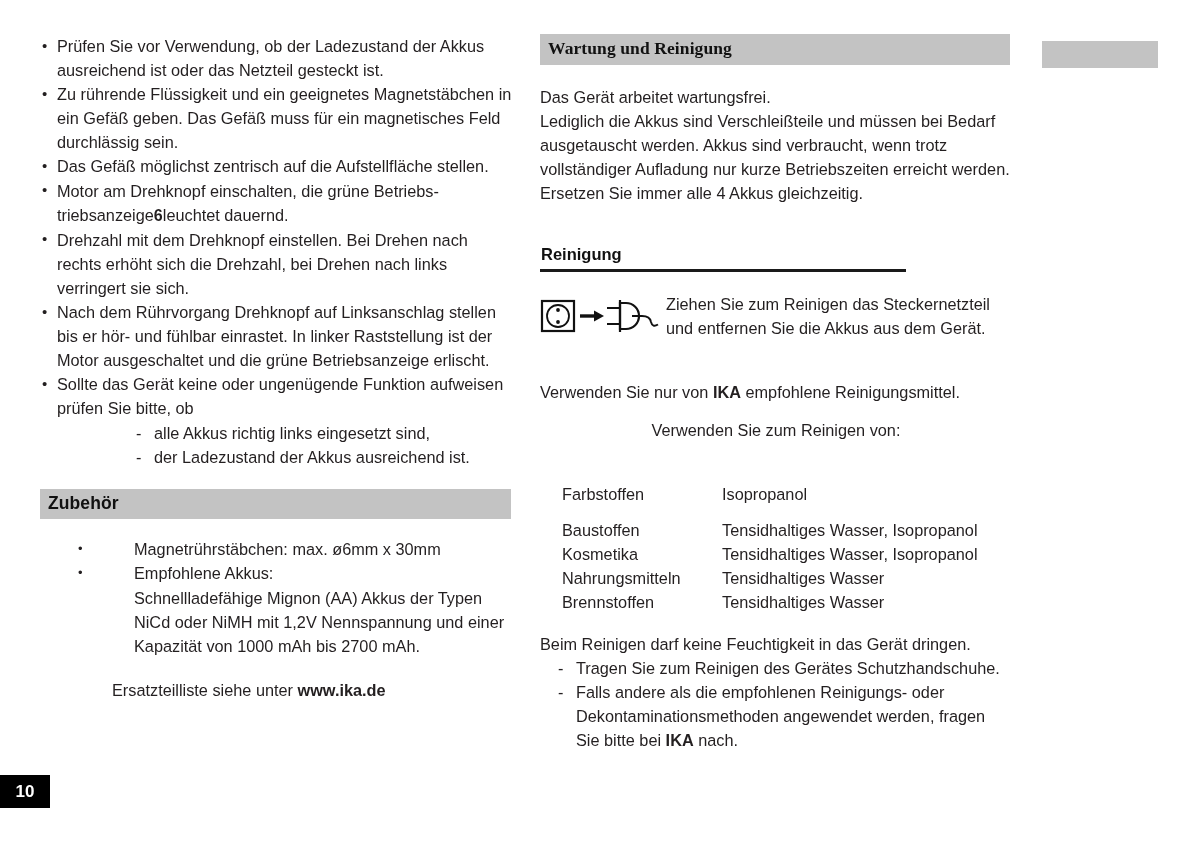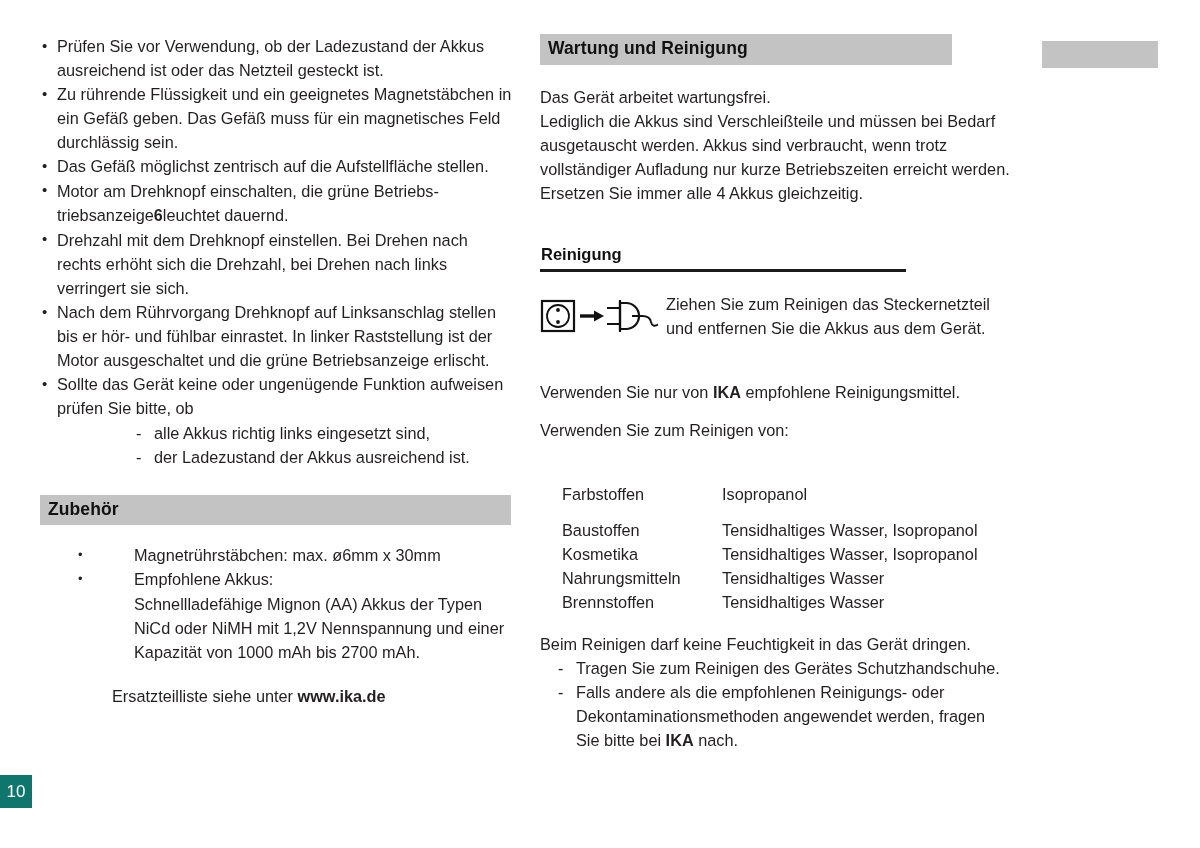--- a/index.html
+++ b/index.html
@@ -40,21 +40,22 @@
     background: #c3c3c3;
     font-size: 17.5px;
     font-weight: bold;
     letter-spacing: 0.1px;
     color: #111;
     padding: 5px 0 6px 8px;
     box-sizing: border-box;
     line-height: 1.12;
   }
   .bar-right {
-    width: 412px;
+    width: 470px;
+    font-family: Liberation Serif, serif;
   }
   .bar-zubehoer {
     width: 471px;
   }
   .bar-blank {
     position: absolute;
     left: 1042px;
     top: 41px;
     width: 116px;
     height: 27px;
@@ -186,39 +187,40 @@
   .subst-table td {
     font-size: 16.3px;
     line-height: 24.1px;
     padding: 0;
     vertical-align: top;
     white-space: nowrap;
   }
   .subst-table td.c1 { width: 140px; padding-right: 20px; }
   .gap-row td { height: 11px; }
 
-  .mt14 { margin-top: 14px; }
+  .mt14 { margin-top: 14px; text-align: center; }
   .mt18 { margin-top: 18px; }
   .mt20 { margin-top: 20px; }
   .mt22 { margin-top: 40px; }
-  .mt26 { margin-top: 26px; }
+  .mt26 { margin-top: 20px; }
 
   
   .page-badge {
     position: absolute;
     left: 0;
     top: 775px;
-    width: 32px;
+    width: 50px;
     height: 33px;
-    background: #0f766e;
+    background: #000000;
     color: #ffffff;
     font-size: 17px;
     display: flex;
     align-items: center;
     justify-content: center;
+    font-weight: bold;
   }
 </style>
 </head>
 <body>
 
 <div class="page">
 
   <div class="bar-blank">
     <span></span>
   </div>

